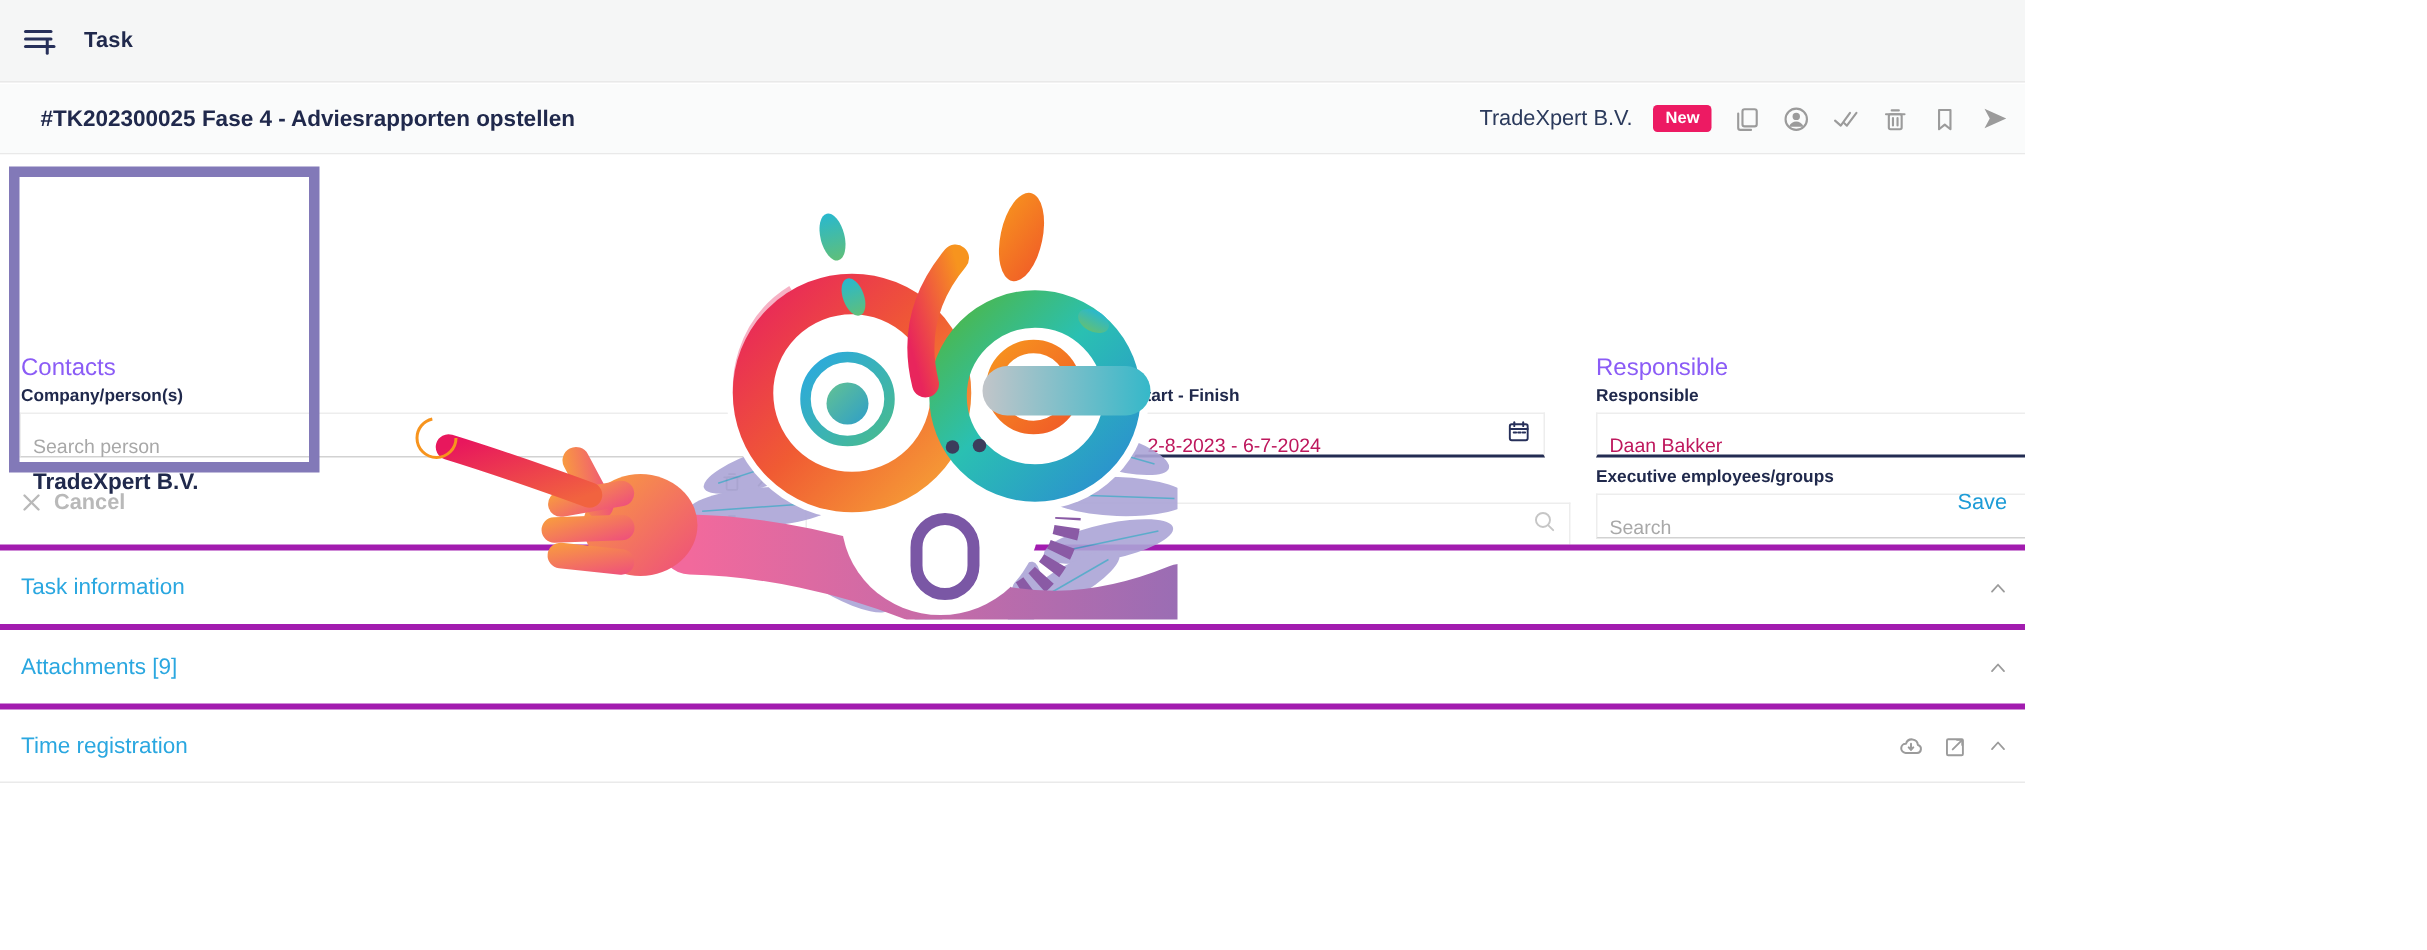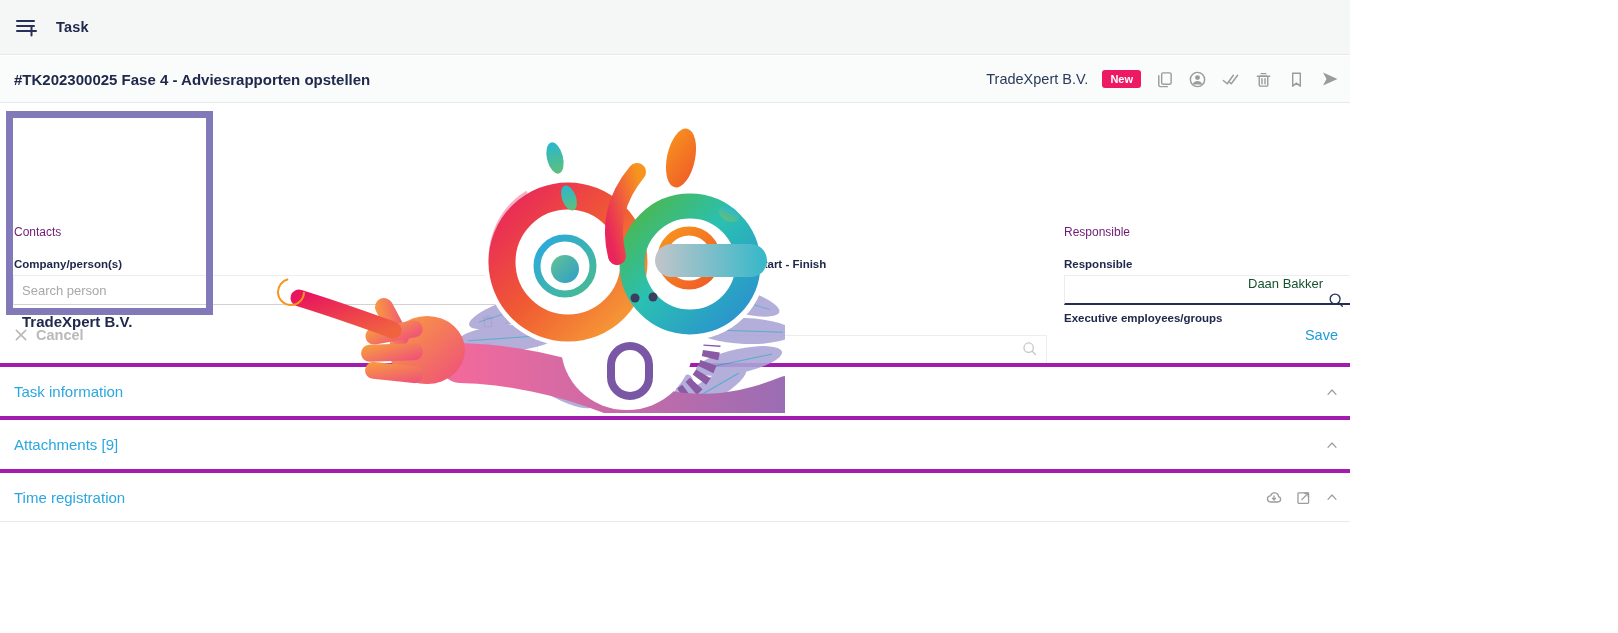--- a/index.html
+++ b/index.html
@@ -9,35 +9,35 @@
 
   
   .topbar { position:absolute; top:0; left:0; right:0; height:55px; background:#f5f6f6;
             border-bottom:1px solid #e9e9e9; display:flex; align-items:center; gap:18px; padding:0 14px; }
   .topbar-title { font-size:14.5px; font-weight:bold; color:#20294c; letter-spacing:.2px; }
 
   
   .titlebar { position:absolute; top:56px; left:0; right:0; height:47px; background:#fafbfb;
               border-bottom:1px solid #e9e9e9; display:flex; align-items:center; justify-content:space-between;
               padding:0 10px 0 14px; }
-  .task-title { font-size:15px; font-weight:bold; color:#20294c; margin:0; }
+  .task-title { font-size:15px; font-weight:bold; color:#20294c; margin:13px; }
   .titlebar-right { display:flex; align-items:center; gap:14px; }
   .company-name { font-size:14.5px; color:#2b3a5c; }
   .badge { background:#ed1a63; color:#fff; font-size:11px; font-weight:bold; padding:3px 8px; border-radius:3px; }
   .tb-icon { display:inline-flex; cursor:pointer; }
 
   
   .fields { position:absolute; top:103px; left:0; right:0; height:260px; background:#fff; }
-  .section-title { position:absolute; font-size:12px; color:#701a75; line-height:1; }
+  .section-title { position:absolute; font-size:16px; color:#8b5cf6; line-height:1;margin-top:12px; }
   .field-label { position:absolute; font-size:11.5px; font-weight:bold; color:#20294c; line-height:1; }
   .input { position:absolute; height:30px; background:#fff; border:1px solid #ededed; border-bottom:1px solid #d2d2d2;
            display:flex; align-items:center; padding:0 8px; }
   .input.filled { border-bottom:2px solid #232c52; }
   .input input { flex:1; min-width:0; border:0; outline:0; background:transparent; padding:0;
-                 font:13px "Liberation Sans", sans-serif; color:#14532d; }
+                 font:13px "Liberation Sans", sans-serif; color:#be185d;margin-top:14px; }
   .input input::placeholder { color:#a8a8a8; }
   .contact-row { position:absolute; left:22px; color:#20294c; font-weight:bold; line-height:1; }
   .row-icons { position:absolute; display:flex; gap:6px; align-items:center; }
   .icon-btn { display:inline-flex; cursor:pointer; }
 
   
   .cancel-btn { position:absolute; left:14px; top:327px; display:flex; align-items:center; gap:8px;
                 color:#b9b9b9; font-size:14.5px; font-weight:bold; cursor:pointer; }
   .save-btn { position:absolute; right:12px; top:327px; color:#1e9cd7; font-size:14.5px; font-weight:normal; cursor:pointer; }
 
@@ -184,20 +184,34 @@
           </svg>
       </span>
     </div>
 
     <div class="section-title" style="left:537px; top:123px;">Planning</div>
     <div class="field-label" style="left:537px; top:156px;">Estimated time (in hours)</div>
     <div class="input filled" style="left:537px; top:172px; width:190px;">
       <input value="3" style="">
     </div>
     <div class="field-label" style="left:756px; top:156px;">Start - Finish</div>
+    <div class="input filled" style="left:756px; top:172px; width:274px;">
+      <input value="2-8-2023 - 6-7-2024" style="">
+      <span>
+        <svg class="ic dark" width="17" height="17" viewBox="0 0 20 20">
+          <rect x="3" y="4.5" width="14" height="12.5" rx="1.5"></rect>
+            <line x1="3" y1="8.2" x2="17" y2="8.2"></line>
+          <line x1="6.5" y1="3" x2="6.5" y2="6"></line>
+            <line x1="13.5" y1="3" x2="13.5" y2="6"></line>
+          <line x1="6" y1="11" x2="8" y2="11"></line>
+            <line x1="9.5" y1="11" x2="11.5" y2="11"></line>
+            <line x1="13" y1="11" x2="15" y2="11"></line>
+        </svg>
+      </span>
+    </div>
     <div class="input" style="left:537px; top:232px; width:510px;">
       <input style="">
       <span>
         <svg class="ic light" width="17" height="17" viewBox="0 0 20 20">
             <circle cx="9" cy="9" r="5.5"></circle>
             <line x1="13.2" y1="13.2" x2="17" y2="17"></line>
           </svg>
       </span>
     </div>
     <div class="row-icons" style="left:1008px; top:264px;">
@@ -215,30 +229,39 @@
       </span>
     </div>
 
     <div class="section-title" style="left:1064px; top:123px;">Responsible</div>
     <span class="icon-btn" style="position:absolute; left:1592px; top:124px;">
       <svg class="ic cyan" width="16" height="16" viewBox="0 0 20 20">
           <polyline points="5 7.5 10 13 15 7.5"></polyline>
         </svg>
     </span>
     <div class="field-label" style="left:1064px; top:156px;">Responsible</div>
-    <div class="input filled" style="left:1064px; top:172px; width:544px;flex-direction:column;">
+    <div class="input filled" style="left:1064px; top:172px; width:544px;">
       <input value="Daan Bakker" style="">
       <span>
         <svg class="ic dark" width="18" height="18" viewBox="0 0 20 20">
             <circle cx="9" cy="9" r="5.5"></circle>
             <line x1="13.2" y1="13.2" x2="17" y2="17"></line>
           </svg>
       </span>
     </div>
     <div class="field-label" style="left:1064px; top:210px;text-align:right;">Executive employees/groups</div>
+    <div class="input" style="left:1064px; top:226px; width:544px;">
+      <input placeholder="Search" style="">
+      <span>
+        <svg class="ic light" width="17" height="17" viewBox="0 0 20 20">
+            <circle cx="9" cy="9" r="5.5"></circle>
+            <line x1="13.2" y1="13.2" x2="17" y2="17"></line>
+          </svg>
+      </span>
+    </div>
   </section>
 
   <div class="cancel-btn">
     <svg width="14" height="14" viewBox="0 0 18 18" style="stroke:#b9b9b9; stroke-width:2; stroke-linecap:round;">
       <line x1="3" y1="3" x2="15" y2="15"></line>
         <line x1="15" y1="3" x2="3" y2="15"></line>
     </svg>
     <span>Cancel</span>
   </div>
   <div class="save-btn">Save</div>

